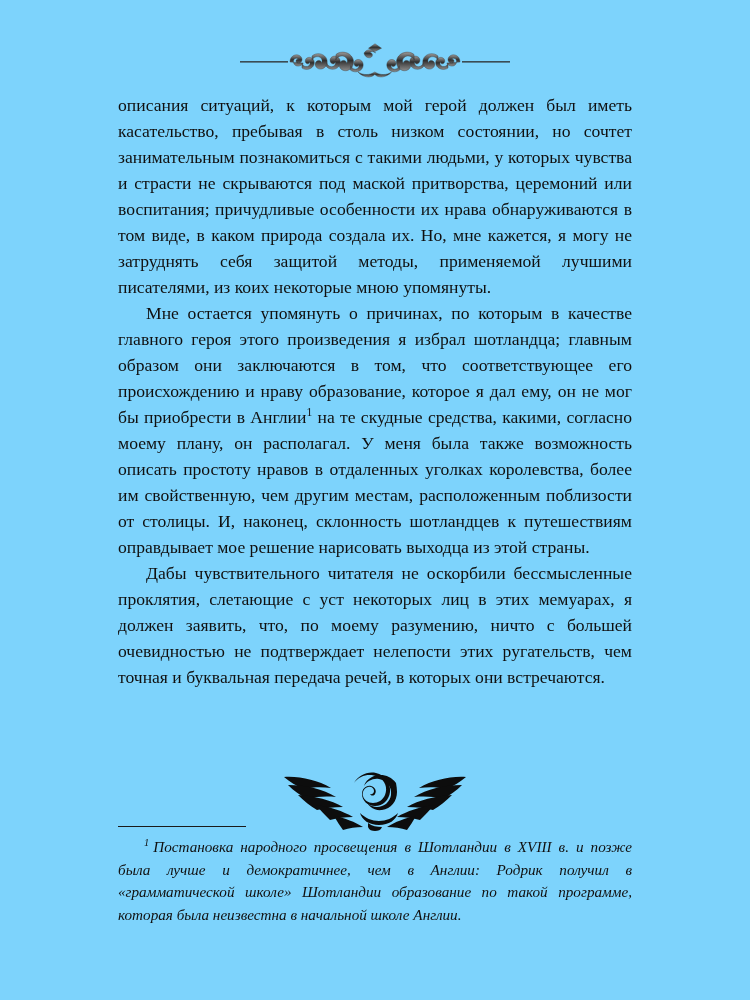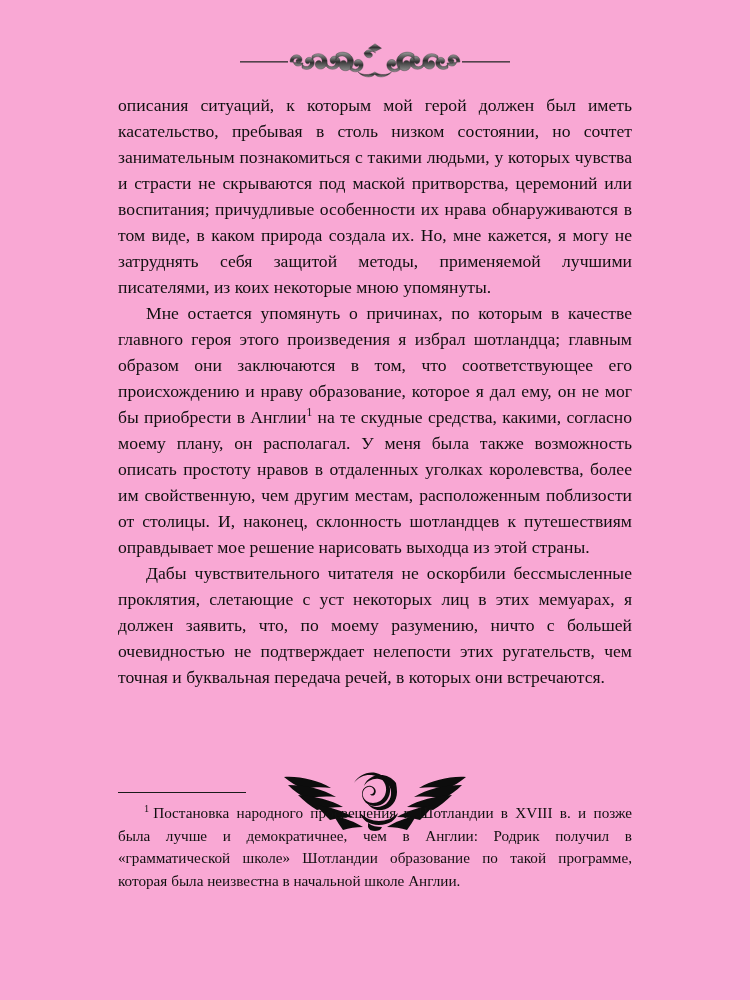--- a/index.html
+++ b/index.html
@@ -14,21 +14,21 @@
     position: relative;
     overflow: hidden;
     font-family: "Liberation Serif", "DejaVu Serif", serif;
     color: #101010;
     -webkit-font-smoothing: antialiased;
   }
 
   .page {
     position: absolute;
     inset: 0;
-    background: #f9a8d4;
+    background: #7dd3fc;
   }
 
   
   .header-ornament {
     position: absolute;
     top: 40px;
     left: 0;
     width: 750px;
     height: 44px;
     display: flex;
@@ -72,22 +72,23 @@
     display: flex;
     align-items: center;
     justify-content: center;
   }
   .bird-ornament svg { display: block; }
 
   
   .footnote {
     position: absolute;
     left: 118px;
-    top: 792px;
+    top: 826px;
     width: 514px;
+    font-style: italic;
   }
   .footnote-rule {
     width: 128px;
     height: 0;
     border-top: 1.6px solid #1a1a1a;
     margin: 0 0 9px 0;
   }
   .footnote-text {
     margin: 0;
     font-size: 15.2px;

